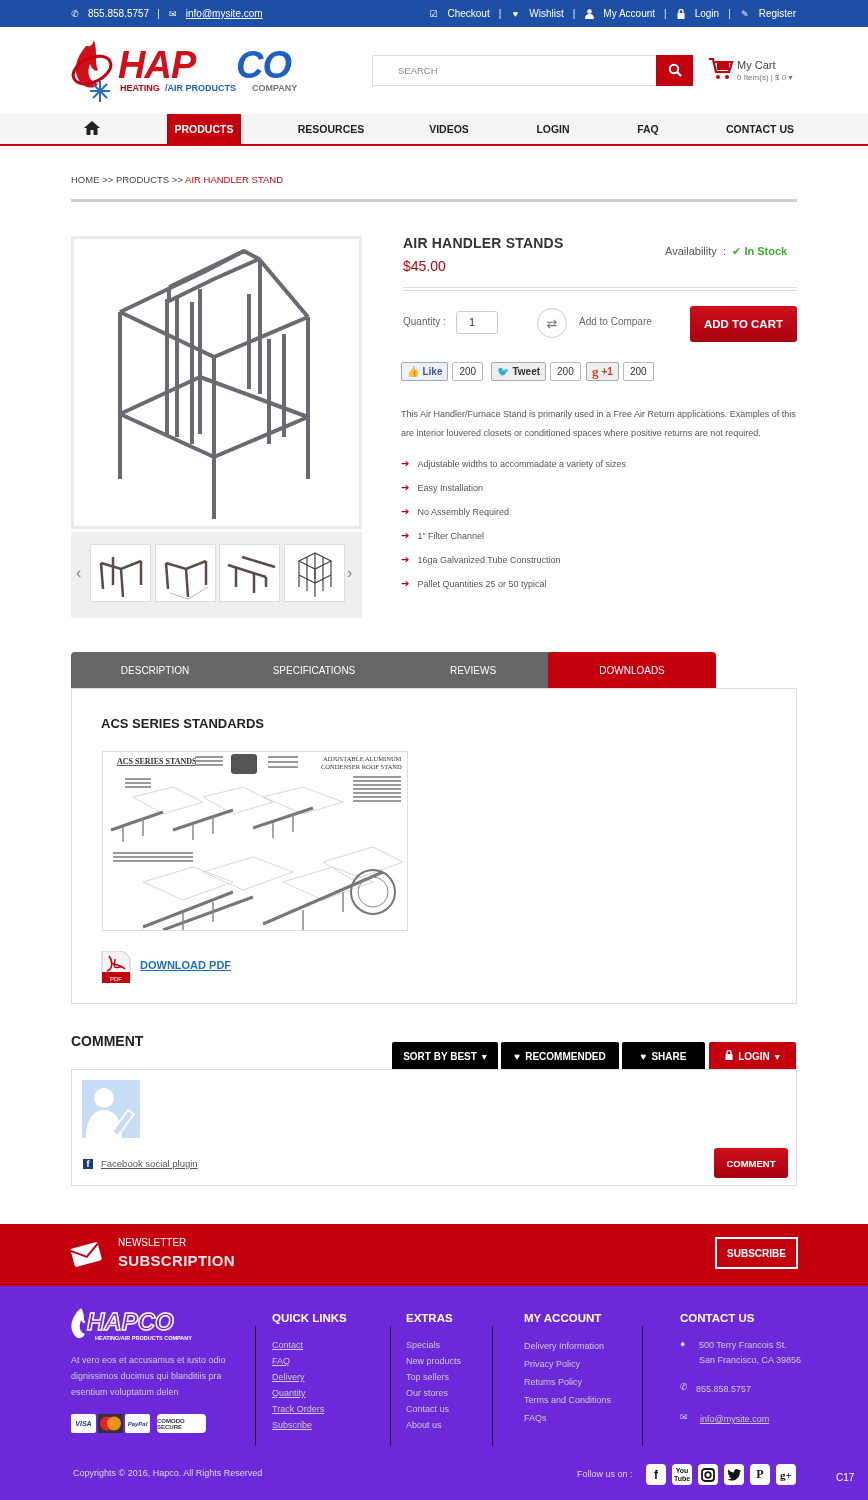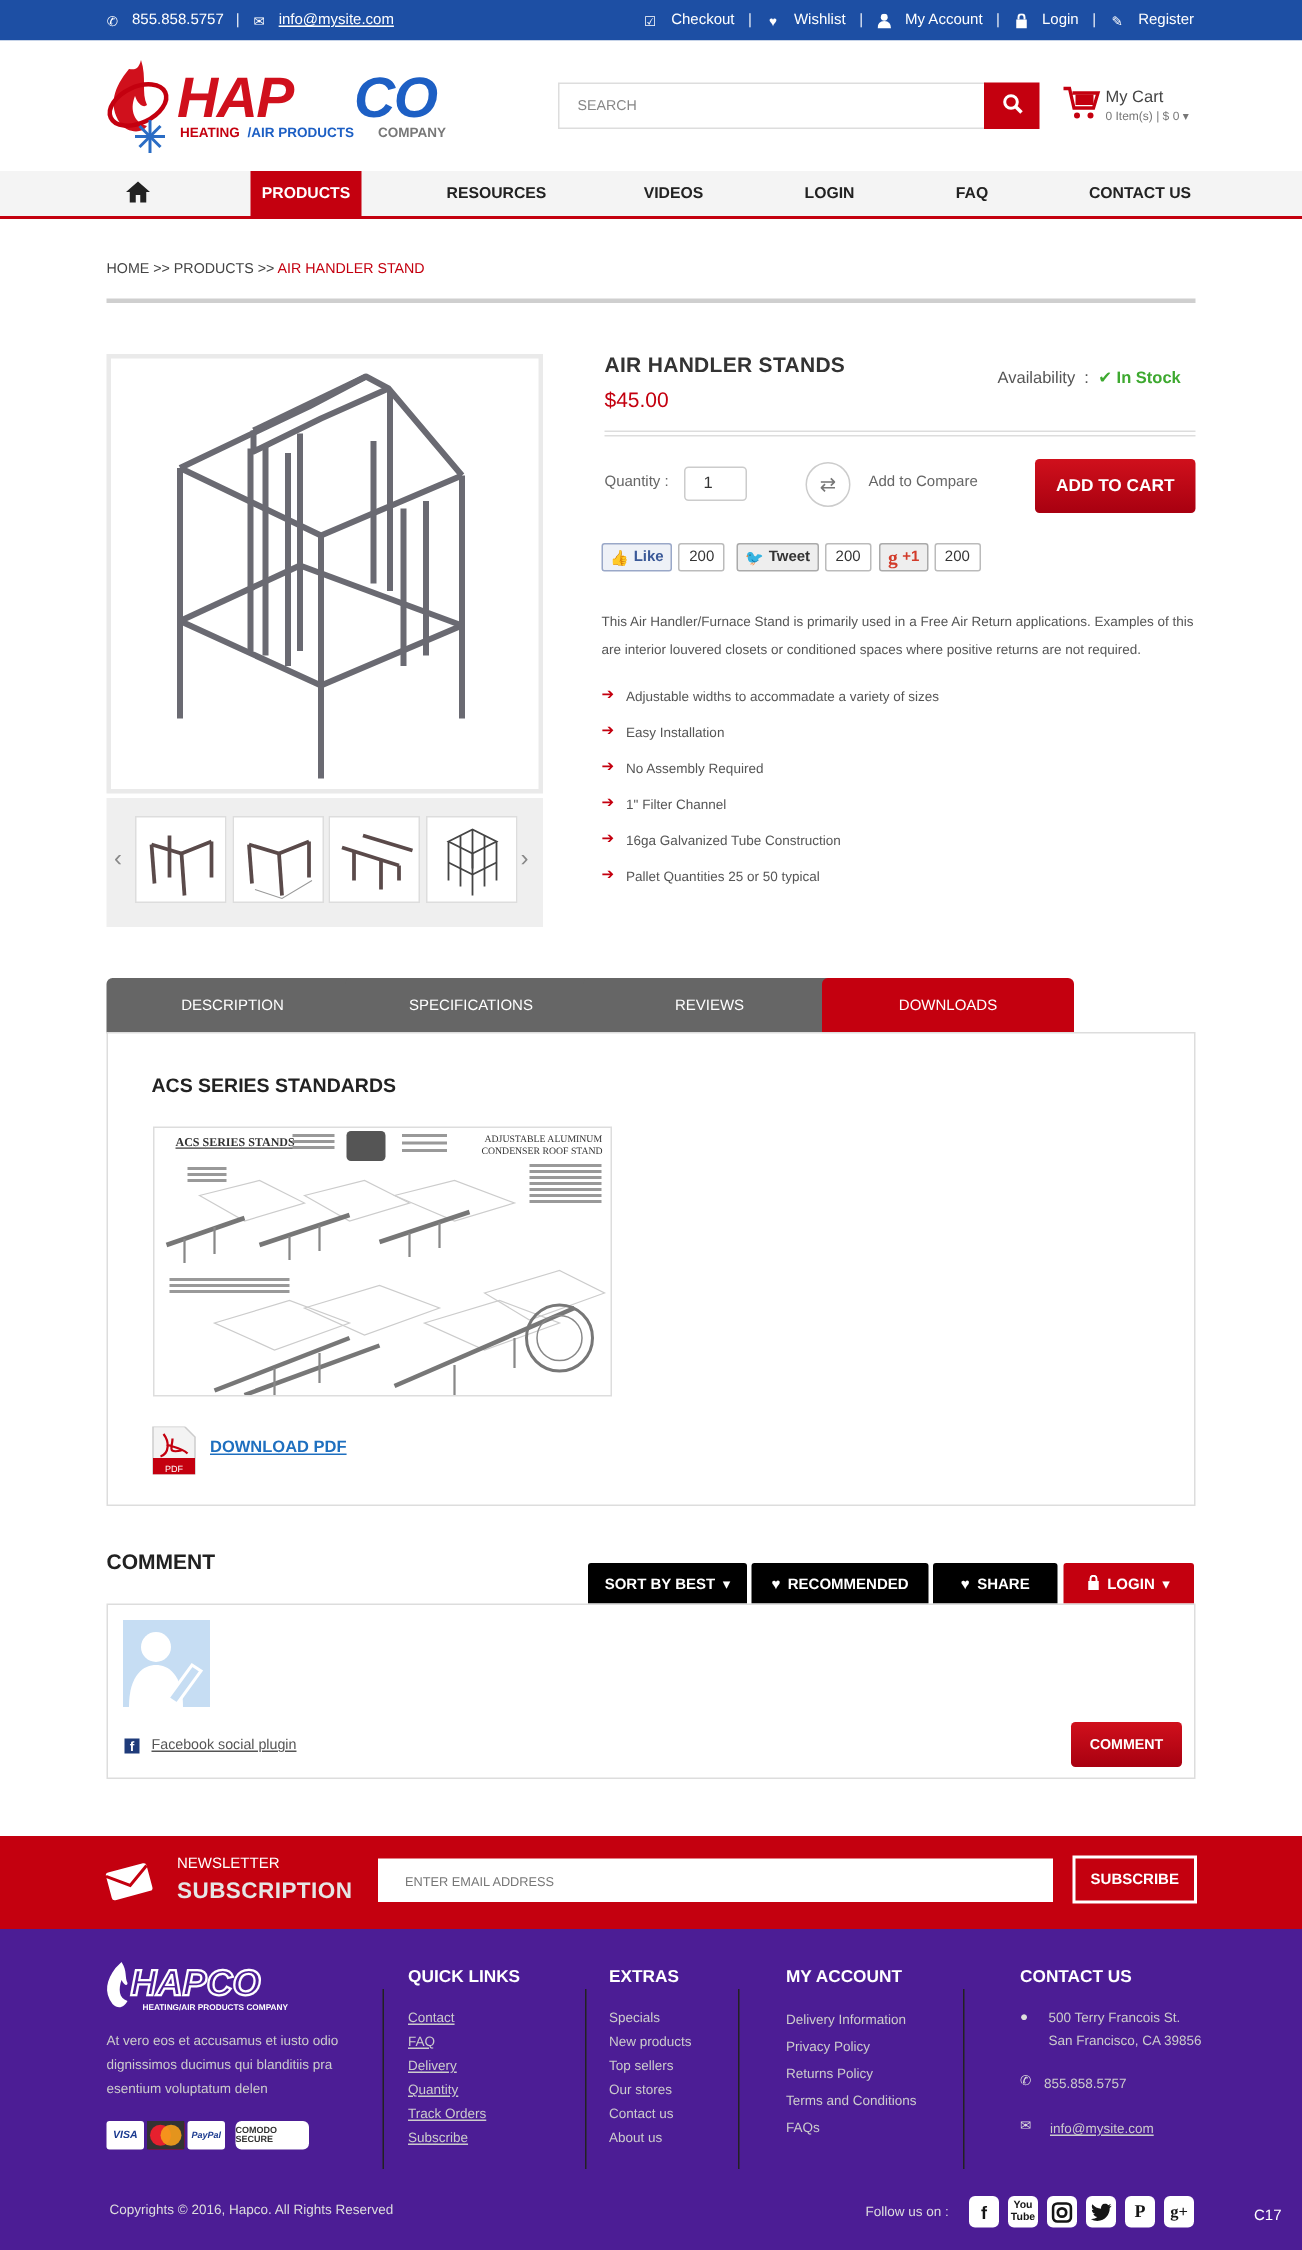--- a/index.html
+++ b/index.html
@@ -6,21 +6,21 @@
 body{width:868px;height:1500px;overflow:hidden;background:#fff;font-family:"Liberation Sans","DejaVu Sans",sans-serif;color:#333;font-size:11px;position:relative}
 a{color:inherit}
 .topbar{position:absolute;left:0;top:0;width:868px;height:27px;background:#1d4fa4;color:#fff;font-size:10px}
 .topbar .l{position:absolute;left:70px;top:8px;display:flex;align-items:center;gap:5px}
 .topbar .r{position:absolute;right:72px;top:8px;display:flex;align-items:center;gap:6px}
 .topbar .sep{opacity:.9;margin:0 3px}
 .topbar u{text-decoration:underline}
 .ico-w{display:inline-block;width:10px;height:10px;text-align:center;font-size:9px;line-height:10px;margin-right:3px}
 .header{position:absolute;left:0;top:27px;width:868px;height:86px;background:#fff}
 .logo{position:absolute;left:68px;top:36px;width:268px;height:68px}
-.search{position:absolute;left:372px;top:55px;width:285px;height:31px;border:1px solid #ddd;background:#fff;padding:0 12px;font-size:9.5px;color:#888;display:flex;align-items:center}
+.search{position:absolute;left:372px;top:55px;width:285px;height:31px;border:1px solid #ddd;background:#fff;padding:0 25px;font-size:9.5px;color:#888;display:flex;align-items:center}
 .search-btn{position:absolute;left:656px;top:55px;width:37px;height:31px;background:#c4000f;display:flex;align-items:center;justify-content:center}
 .cart{position:absolute;left:708px;top:54px;width:100px;height:34px}
 .cart .t{position:absolute;left:29px;top:5px;font-size:11px;color:#444}
 .cart .s{position:absolute;left:29px;top:19px;font-size:8px;color:#777}
 .nav{position:absolute;left:0;top:114px;width:868px;height:32px;background:#f4f4f4;border-bottom:2px solid #c4000f}
 .nav .item{position:absolute;top:0;height:30px;display:flex;align-items:center;justify-content:center;font-weight:bold;font-size:10.5px;color:#222}
 .nav .item.active{background:#c4000f;color:#fff;top:0px;height:30px}
 .crumb{position:absolute;left:71px;top:174px;font-size:9.5px;color:#444}
 .crumb .cur{color:#c4000f}
 .crumbline{position:absolute;left:71px;top:199px;width:726px;height:3px;background:#cfcfcf}
@@ -58,21 +58,21 @@
 .avatar{position:absolute;left:10px;top:10px;width:58px;height:58px;background:#c6ddf3}
 .ctext{position:absolute;left:80px;top:10px;width:635px;height:58px;border:1px solid #ddd;padding:8px 7px;font-size:9px;color:#bbb}
 .fbp{position:absolute;left:11px;top:88px;font-size:9.5px;color:#555;display:flex;align-items:center;gap:8px}
 .fbp u{text-decoration:underline}
 .commentbtn{position:absolute;left:642px;top:78px;width:74px;height:30px;background:linear-gradient(#d0101c,#a80010);border-radius:3px;color:#fff;font-weight:bold;font-size:9.5px;display:flex;align-items:center;justify-content:center}
 .news{position:absolute;left:0;top:1224px;width:868px;height:62px;background:#c4000f}
 .news .k{position:absolute;left:118px;top:13px;color:#fff;font-size:10px}
 .news .b{position:absolute;left:118px;top:28px;color:#e5e5e5;font-size:15px;font-weight:bold;letter-spacing:.3px}
 .news .in{position:absolute;left:252px;top:15px;width:450px;height:29px;background:#fff;padding-left:18px;font-size:8.5px;color:#777;display:flex;align-items:center}
 .news .sub{position:absolute;left:715px;top:13px;width:83px;height:32px;border:2px solid #fff;color:#fff;font-weight:bold;font-size:10px;display:flex;align-items:center;justify-content:center}
-.footer{position:absolute;left:0;top:1286px;width:868px;height:214px;background:#4c1d95;color:#ccc}
+.footer{position:absolute;left:0;top:1286px;width:868px;height:214px;background:#6d28d9;color:#ccc}
 .fcol{position:absolute;top:26px}
 .fcol h4{color:#fff;font-size:11.5px;font-weight:bold;margin-bottom:13px}
 .fcol .lk{font-size:9px;line-height:16px;color:#ccc}
 .fcol .lk.u{text-decoration:underline}
 .fabout{position:absolute;left:71px;top:66px;width:180px;font-size:9px;line-height:16px;color:#ccc}
 .pay{position:absolute;top:128px;height:19px;display:flex;align-items:center;justify-content:center;font-size:7px;font-weight:bold;border-radius:2px}
 .copy{position:absolute;left:73px;top:182px;font-size:9px;color:#ddd}
 .follow{position:absolute;left:577px;top:183px;font-size:9px;color:#ddd}
 .sico{position:absolute;top:178px;width:20px;height:21px;background:#fff;border-radius:4px;color:#151515;font-weight:bold;font-size:12px;display:flex;align-items:center;justify-content:center}
 .c17{position:absolute;left:836px;top:186px;font-size:10px;color:#fff}
@@ -445,23 +445,20 @@
   <span style="position:absolute;left:69px;top:16px">
     <svg width="34" height="28" viewBox="0 0 34 28">
         <g transform="rotate(-15 17 14)">
           <rect x="3" y="5" width="28" height="19" rx="2" fill="#fff"></rect>
           <polyline points="3,7 17,17 31,7" stroke="#c4000f" stroke-width="2" fill="none"></polyline>
         </g>
       </svg>
   </span>
   <span class="k">NEWSLETTER</span>
   <span class="b">SUBSCRIPTION</span>
-  <div class="in">
-      <span>ENTER EMAIL ADDRESS</span>
-    </div>
   <div class="sub">SUBSCRIBE</div>
 </div>
 
 <div class="footer">
   <div style="position:absolute;left:67px;top:22px">
     <svg width="148" height="36" viewBox="0 0 148 36">
         <path d="M10 4 C4 12 2 20 8 28 C12 32 16 30 18 26 C12 24 12 18 14 12 C16 16 18 16 18 14 C16 10 18 6 14 0Z" fill="#fff"></path>
         <text x="20" y="22" font-family="Liberation Sans, sans-serif" font-style="italic" font-weight="bold" font-size="24" fill="none" stroke="#fff" stroke-width="1.5">HAPCO</text>
         <text x="28" y="32" font-family="Liberation Sans, sans-serif" font-weight="bold" font-size="5.5" fill="#fff">HEATING/AIR PRODUCTS COMPANY</text>
       </svg>

